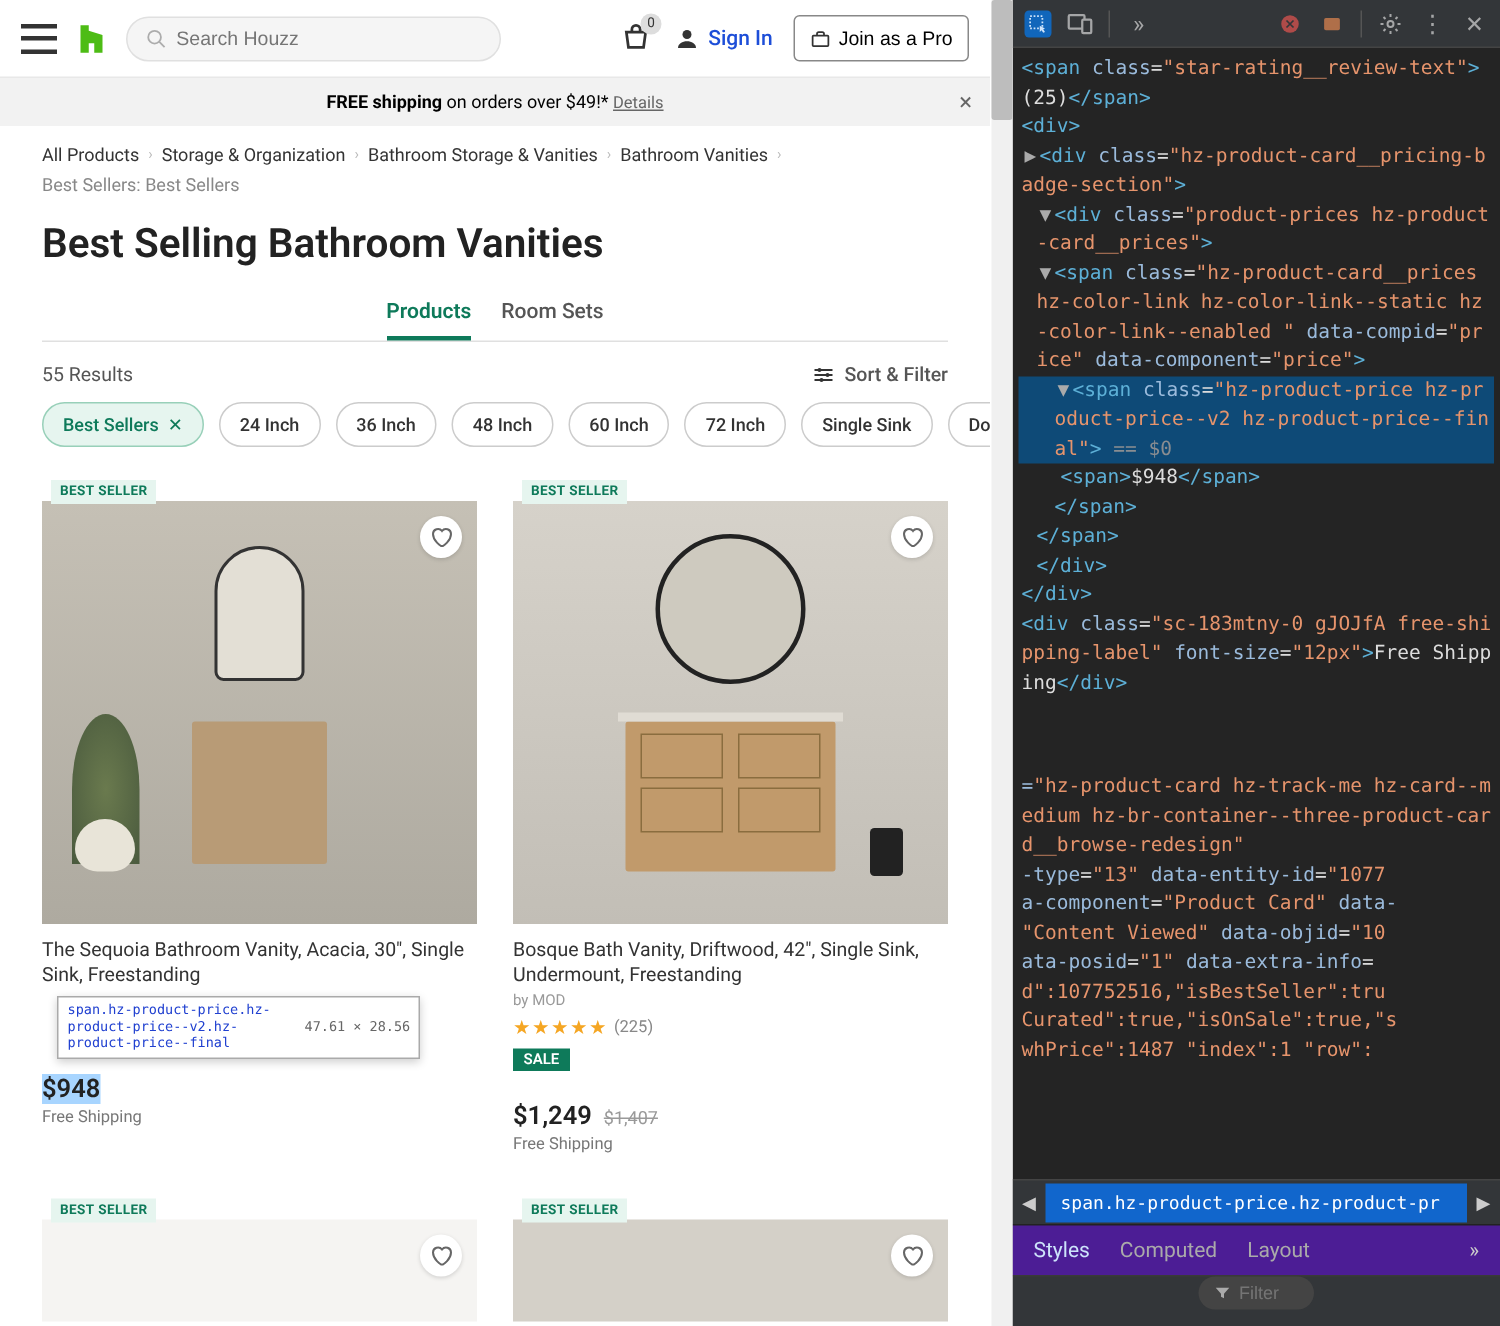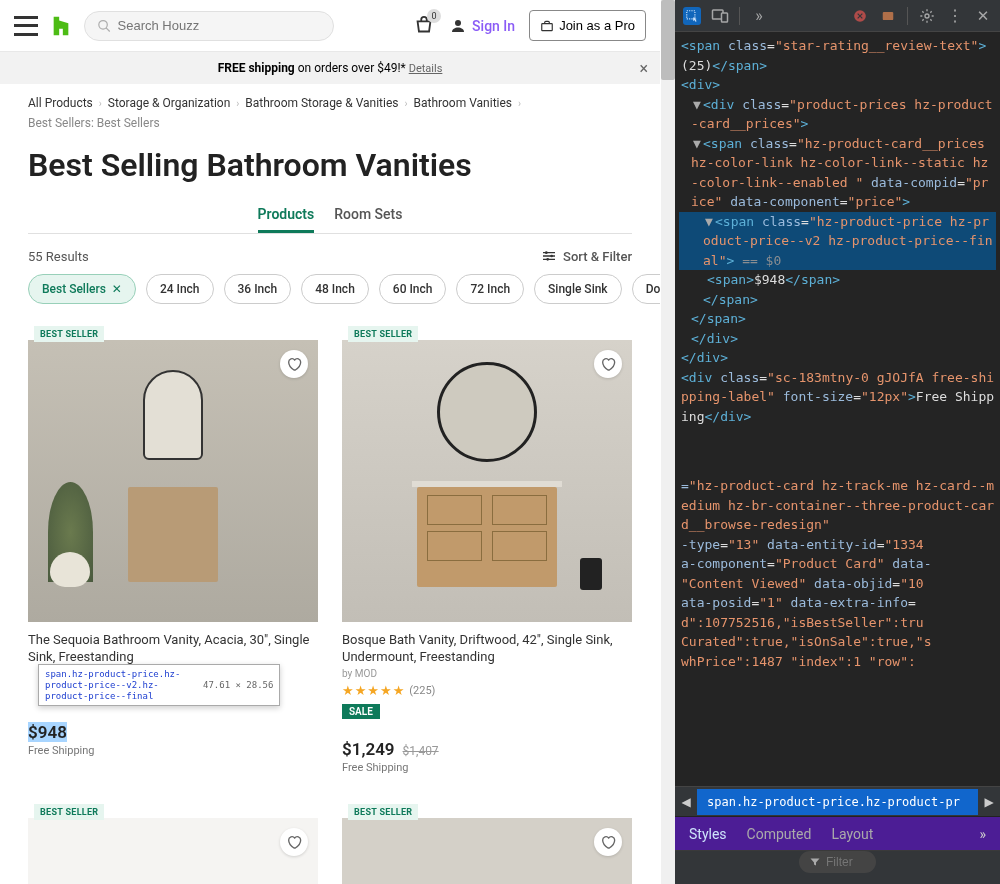--- a/index.html
+++ b/index.html
@@ -15,32 +15,32 @@
 .header { display: flex; align-items: center; padding: 10px 14px; gap: 12px; border-bottom: 1px solid #e8e8e8; }
 .menu-icon { width: 24px; height: 20px; display: flex; flex-direction: column; justify-content: space-between; cursor: pointer; }
 .menu-icon span { height: 3px; background: #333; width: 100%; }
 .logo { width: 22px; height: 22px; }
 .search { flex: 1; display: flex; align-items: center; background: #f5f5f5; border: 1px solid #e0e0e0; border-radius: 20px; padding: 6px 12px; max-width: 250px; }
 .search input { border: none; background: transparent; outline: none; font-size: 13px; width: 100%; color: #999; }
 .search-icon { width: 16px; height: 16px; margin-right: 6px; opacity: 0.5; }
 .header-right { display: flex; align-items: center; gap: 14px; margin-left: auto; }
 .cart { position: relative; }
 .cart-badge { position: absolute; top: -6px; right: -6px; background: #ddd; color: #333; font-size: 9px; width: 14px; height: 14px; border-radius: 50%; display: flex; align-items: center; justify-content: center; }
-.signin { display: flex; align-items: center; gap: 5px; font-size: 14px; color: #8b5cf6; font-weight: 500; cursor: pointer; }
+.signin { display: flex; align-items: center; gap: 5px; font-size: 14px; color: #1d4ed8; font-weight: 500; cursor: pointer; }
 .pro-btn { border: 1px solid #888; border-radius: 4px; padding: 7px 10px; font-size: 13px; font-weight: 500; display: flex; align-items: center; gap: 5px; cursor: pointer; background: #fff; }
 
 .promo { background: #f2f2f2; padding: 9px; text-align: center; font-size: 12px; position: relative; }
 .promo .close { position: absolute; right: 12px; top: 50%; transform: translateY(-50%); cursor: pointer; font-size: 16px; color: #666; }
 
 .breadcrumb { padding: 12px 28px; font-size: 12px; color: #555; display: flex; align-items: center; gap: 6px; flex-wrap: wrap; }
 .breadcrumb a { color: #333; text-decoration: none; }
 .breadcrumb .chev { color: #bbb; font-size: 10px; }
 .breadcrumb .current { color: #888; }
 
-.page-title { padding: 4px 28px 14px; font-size: 32px; font-weight: 600; color: #222; }
+.page-title { padding: 4px 28px 14px; font-size: 27px; font-weight: 600; color: #222; }
 
 .tabs { display: flex; justify-content: center; border-bottom: 1px solid #e0e0e0; margin: 0 28px; gap: 20px; }
 .tab { padding: 8px 0; font-size: 14px; color: #555; cursor: pointer; border-bottom: 3px solid transparent; font-weight: 500; }
 .tab.active { color: #0e7a5a; border-bottom-color: #0e7a5a; font-weight: 600; }
 
 .results-bar { display: flex; justify-content: space-between; align-items: center; padding: 14px 28px 10px; font-size: 13px; color: #555; }
 .sort-filter { display: flex; align-items: center; gap: 6px; cursor: pointer; font-weight: 500; }
 
 .pills { display: flex; gap: 10px; padding: 0 28px 16px; overflow: hidden; }
 .pill { border: 1px solid #ccc; border-radius: 18px; padding: 7px 13px; font-size: 12px; cursor: pointer; white-space: nowrap; background: #fff; font-weight: 500; color: #333; }
@@ -354,32 +354,33 @@
         </div>
       <div class="tb-item">
           <span style="color:#ccc;font-size:15px">✕</span>
         </div>
     </div>
 
     <div class="dt-source">
       <div class="line"><span class="tag-b">&lt;<span>span</span></span> <span class="attr-n">class</span>=<span class="attr-v">"<span>star-rating__review-text</span>"</span><span class="tag-b">&gt;</span></div>
       <div class="line"><span class="txt">(25)</span><span class="tag-b">&lt;/<span>span</span>&gt;</span></div>
       <div class="line"><span class="tag-b">&lt;<span>div</span>&gt;</span></div>
+      <div class="line"><span class="caret">▶</span><span class="tag-b">&lt;div</span> <span class="attr-n">class</span>=<span class="attr-v">"<span>hz-product-card__pricing-badge-section</span>"</span><span class="tag-b">&gt;</span></div>
       <div class="line indent1"><span class="caret">▼</span><span class="tag-b">&lt;div</span> <span class="attr-n">class</span>=<span class="attr-v">"<span>product-prices hz-product-card__prices</span>"</span><span class="tag-b">&gt;</span></div>
       <div class="line indent1"><span class="caret">▼</span><span class="tag-b">&lt;span</span> <span class="attr-n">class</span>=<span class="attr-v">"<span>hz-product-card__prices hz-color-link hz-color-link--static hz-color-link--enabled </span>"</span> <span class="attr-n">data-compid</span>=<span class="attr-v">"<span>price</span>"</span> <span class="attr-n">data-component</span>=<span class="attr-v">"<span>price</span>"</span><span class="tag-b">&gt;</span></div>
       <div class="line indent2 selected-node"><span class="caret">▼</span><span class="tag-b">&lt;span</span> <span class="attr-n">class</span>=<span class="attr-v">"<span>hz-product-price hz-product-price--v2 hz-product-price--final</span>"</span><span class="tag-b">&gt;</span><span class="gray"> == $0</span></div>
       <div class="line indent3"><span class="tag-b">&lt;span&gt;</span><span class="txt">$948</span><span class="tag-b">&lt;/span&gt;</span></div>
       <div class="line indent2"><span class="tag-b">&lt;/span&gt;</span></div>
       <div class="line indent1"><span class="tag-b">&lt;/span&gt;</span></div>
       <div class="line indent1"><span class="tag-b">&lt;/div&gt;</span></div>
       <div class="line"><span class="tag-b">&lt;/div&gt;</span></div>
       <div class="line"><span class="tag-b">&lt;div</span> <span class="attr-n">class</span>=<span class="attr-v">"<span>sc-183mtny-0 gJOJfA free-shipping-label</span>"</span> <span class="attr-n">font-size</span>=<span class="attr-v">"<span>12px</span>"</span><span class="tag-b">&gt;</span><span class="txt">Free Shipping</span><span class="tag-b">&lt;/div&gt;</span></div>
       <div class="gap"></div>
       <div class="line"><span class="attr-n">=</span><span class="attr-v">"<span>hz-product-card hz-track-me hz-card--medium hz-br-container--three-product-card__browse-redesign</span>"</span></div>
-      <div class="line"><span class="attr-n">-type</span>=<span class="attr-v">"<span>13</span>"</span> <span class="attr-n">data-entity-id</span>=<span class="attr-v">"<span>1334</span></span></div>
+      <div class="line"><span class="attr-n">-type</span>=<span class="attr-v">"<span>13</span>"</span> <span class="attr-n">data-entity-id</span>=<span class="attr-v">"<span>1077</span></span></div>
       <div class="line"><span class="attr-n">a-component</span>=<span class="attr-v">"<span>Product Card</span>"</span> <span class="attr-n">data-</span></div>
       <div class="line"><span class="attr-v">"<span>Content Viewed</span>"</span> <span class="attr-n">data-objid</span>=<span class="attr-v">"<span>10</span></span></div>
       <div class="line"><span class="attr-n">ata-posid</span>=<span class="attr-v">"<span>1</span>"</span> <span class="attr-n">data-extra-info</span>=</div>
       <div class="line"><span class="attr-v">d":107752516,"isBestSeller":tru</span></div>
       <div class="line"><span class="attr-v">Curated":true,"isOnSale":true,"s</span></div>
       <div class="line"><span class="attr-v">whPrice":1487 "index":1 "row":</span></div>
     </div>
 
     <div class="dt-crumb">
       <div class="arrow">◀</div>

